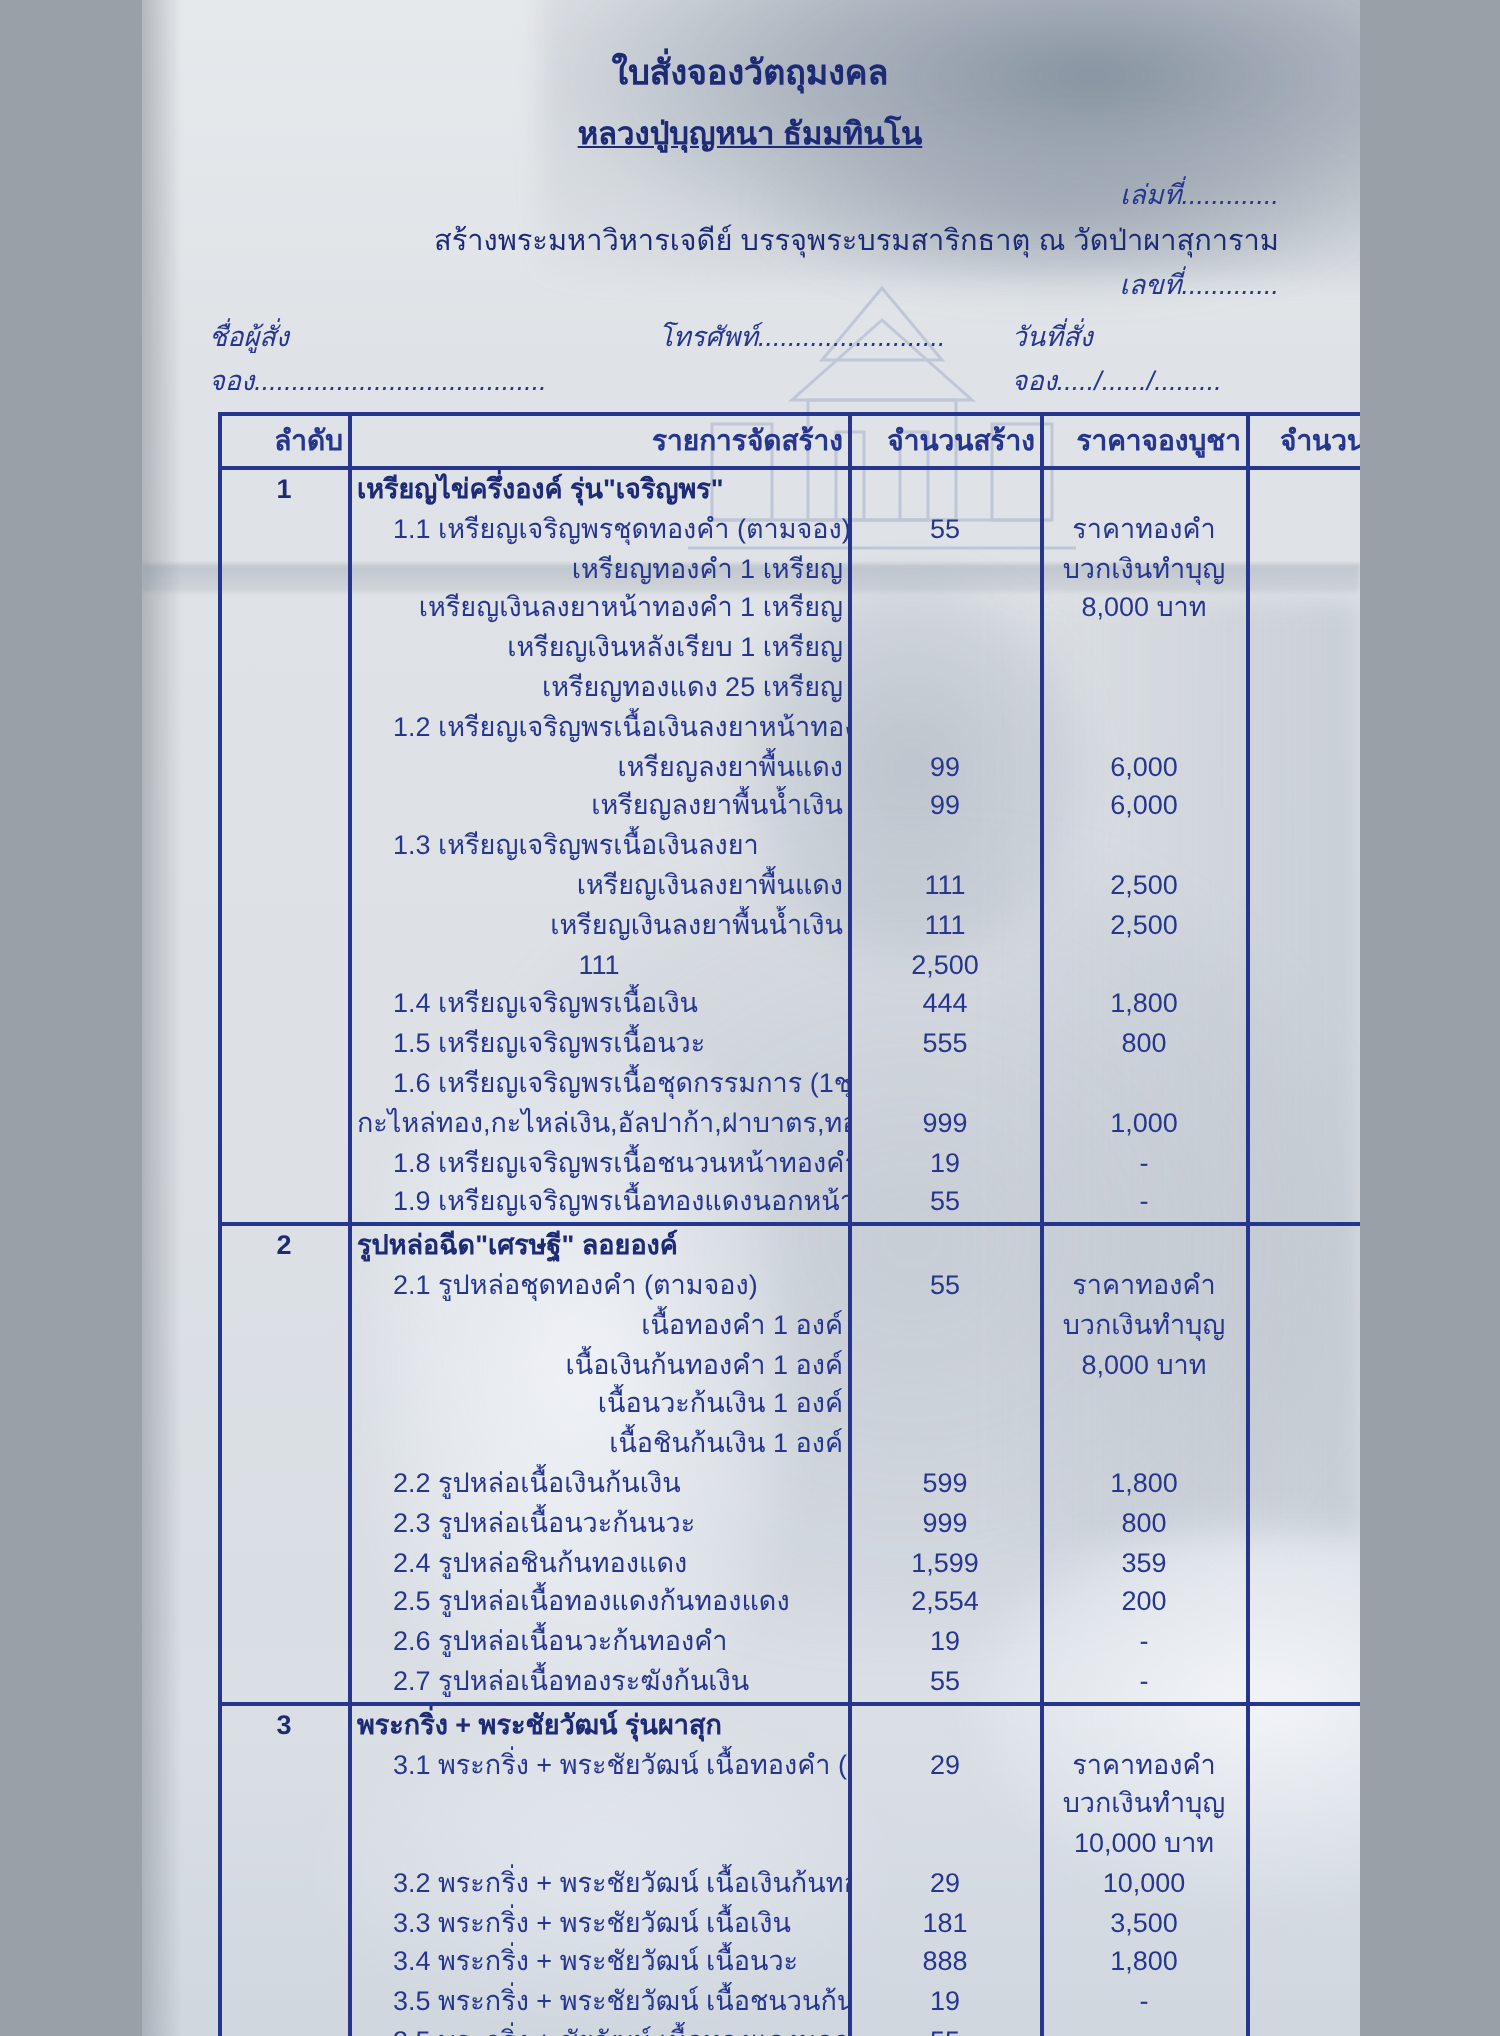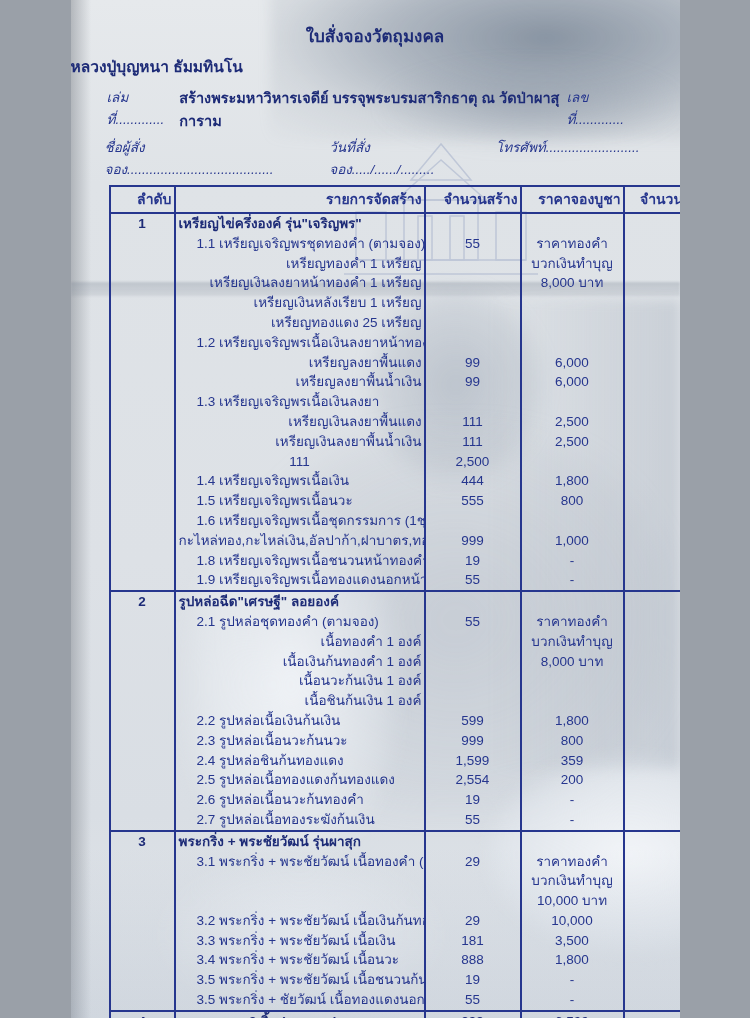--- a/index.html
+++ b/index.html
@@ -70,23 +70,23 @@
   }
   .bg-right-mid{
     top:300px;right:0;width:190px;height:470px;
     background:linear-gradient(270deg,rgba(140,152,168,.25),transparent);
     filter:blur(6px);
   }
   svg.bg-temple{position:absolute;top:142px;left:255px;pointer-events:none;opacity:.33;}
   
   .content{position:relative;z-index:2;}
   .title{margin-top:22px;text-align:center;font-size:17px;font-weight:bold;color:var(--navy-dark);}
-  .subtitle{margin-top:5px;text-align:left;font-size:15.5px;font-weight:bold;color:var(--navy-dark);}
-  .row-a{display:flex;align-items:flex-start;justify-content:space-between;padding:0 40px 0 36px;margin-top:7px;font-size:13.5px;}
-  .row-a .proj{font-weight:bold;font-size:14.5px;color:var(--navy-dark);}
+  .subtitle{margin-top:5px;text-align:center;font-size:15.5px;font-weight:bold;color:var(--navy-dark);text-decoration:underline;}
+  .row-a{display:flex;align-items:flex-end;justify-content:space-between;padding:0 40px 0 36px;margin-top:7px;font-size:13.5px;flex-direction:column;}
+  .row-a .proj{font-weight:normal;font-size:14.5px;color:var(--navy-dark);}
   .row-a .blank-label{font-style:italic;}
   .row-b{display:flex;align-items:baseline;justify-content:space-between;padding:0 40px 0 34px;margin-top:4px;font-size:13.5px;font-style:italic;gap:33px;}
   
   .otable{
     margin:5px 0 0 38px;width:677px;
     border:2.5px solid var(--navy);
     box-sizing:border-box;
     font-size:13.5px;
   }
   .trow{display:grid;grid-template-columns:63px 250px 96px 103px 86px 1fr;min-height:var(--rowh);line-height:var(--rowh);}
@@ -141,22 +141,22 @@
     <div class="subtitle">หลวงปู่บุญหนา ธัมมทินโน</div>
 
     <div class="row-a">
       <span class="blank-label">เล่มที่.............</span>
       <span class="proj">สร้างพระมหาวิหารเจดีย์ บรรจุพระบรมสาริกธาตุ ณ วัดป่าผาสุการาม</span>
       <span class="blank-label">เลขที่.............</span>
     </div>
 
     <div class="row-b">
       <span>ชื่อผู้สั่งจอง.......................................</span>
+      <span>โทรศัพท์.........................</span>
       <span>วันที่สั่งจอง...../....../.........</span>
-      <span>โทรศัพท์.........................</span>
     </div>
 
     <div class="otable" id="otable">
       <div class="trow thead" id="thead-row">
           <div class="c">ลำดับ</div>
           <div class="c">รายการจัดสร้าง</div>
           <div class="c">จำนวนสร้าง</div>
           <div class="c">ราคาจองบูชา</div>
           <div class="c">จำนวนจอง</div>
           <div class="c">รวมเป็นเงิน</div>

